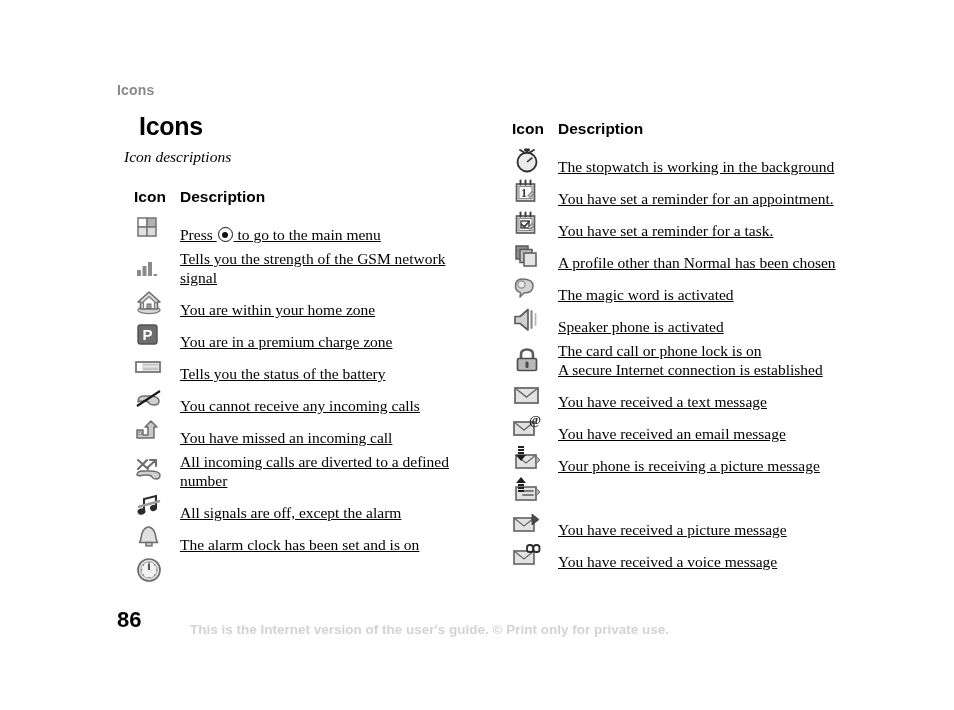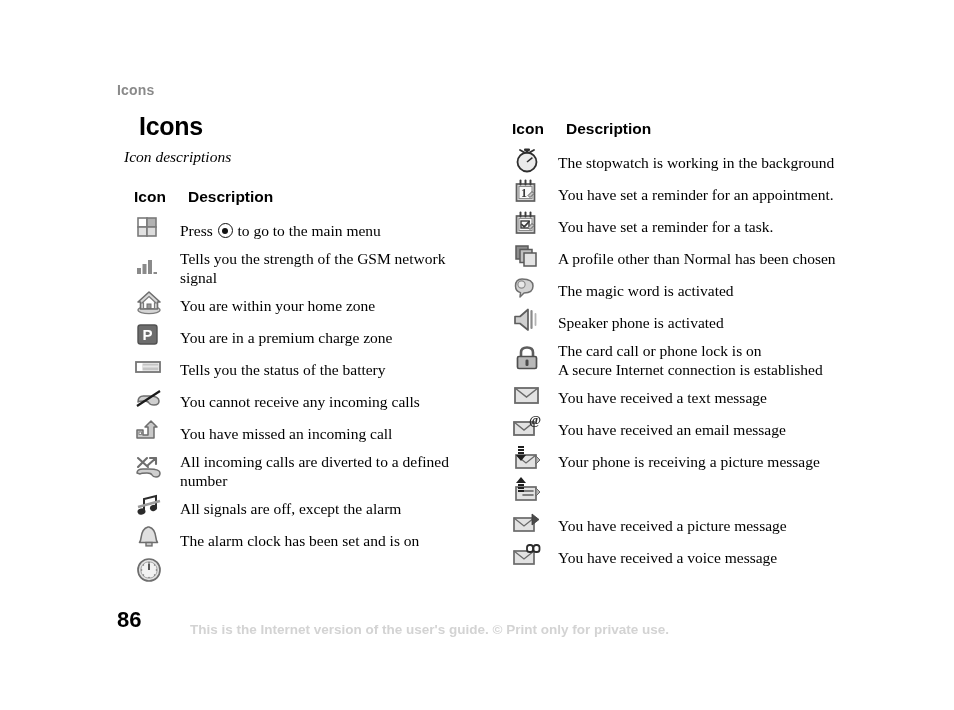--- a/index.html
+++ b/index.html
@@ -55,29 +55,29 @@
   .col-left  { left: 134px; top: 188px; width: 350px; }
   .col-right { left: 512px; top: 120px; width: 400px; }
 
   .thead {
     display: flex;
     font-family: "Liberation Sans", sans-serif;
     font-weight: bold;
     font-size: 15.5px;
     color: #000;
     margin-bottom: 6px;
-    gap: 8px;
   }
   .thead .th-icon { width: 46px; }
   .thead .th-desc { flex: 1; }
 
   .row {
     display: flex;
-    align-items: center;
+    align-items: flex-end;
     margin-bottom: 0px;
+    text-decoration: underline;
   }
   .row .cell-icon {
     width: 46px;
     min-height: 32px;
     display: flex;
     align-items: center;
     justify-content: flex-start;
     flex: 0 0 46px;
   }
   .row .cell-desc {

